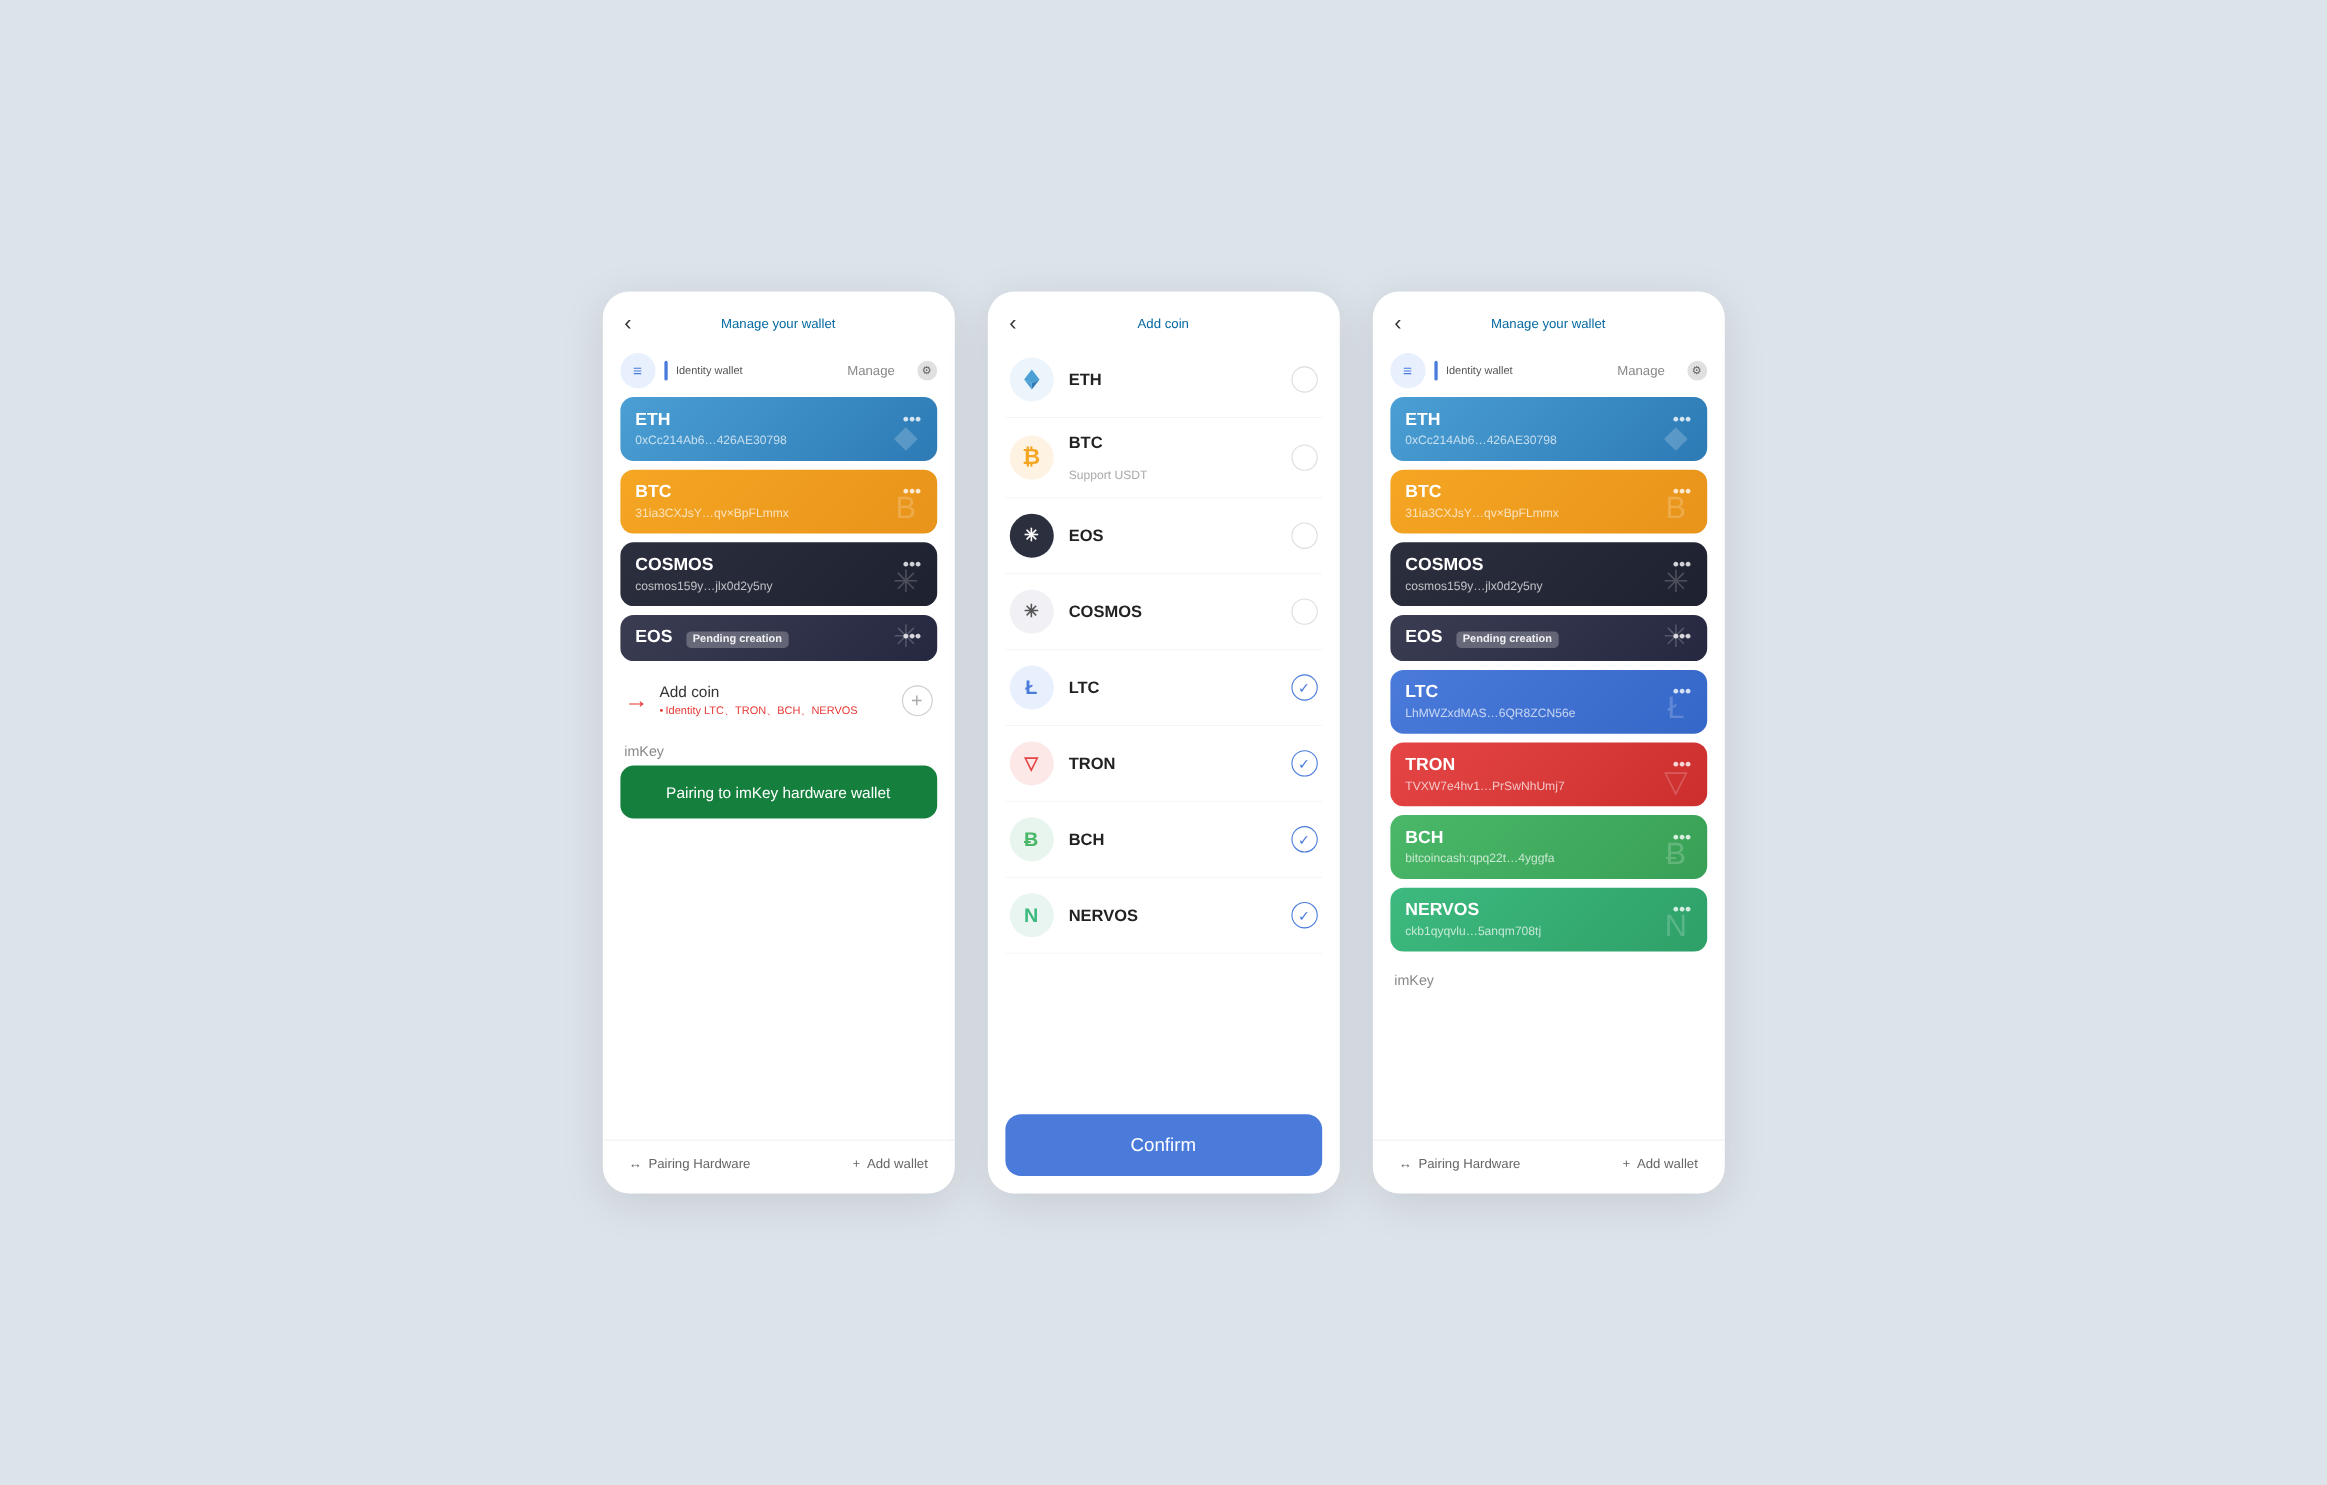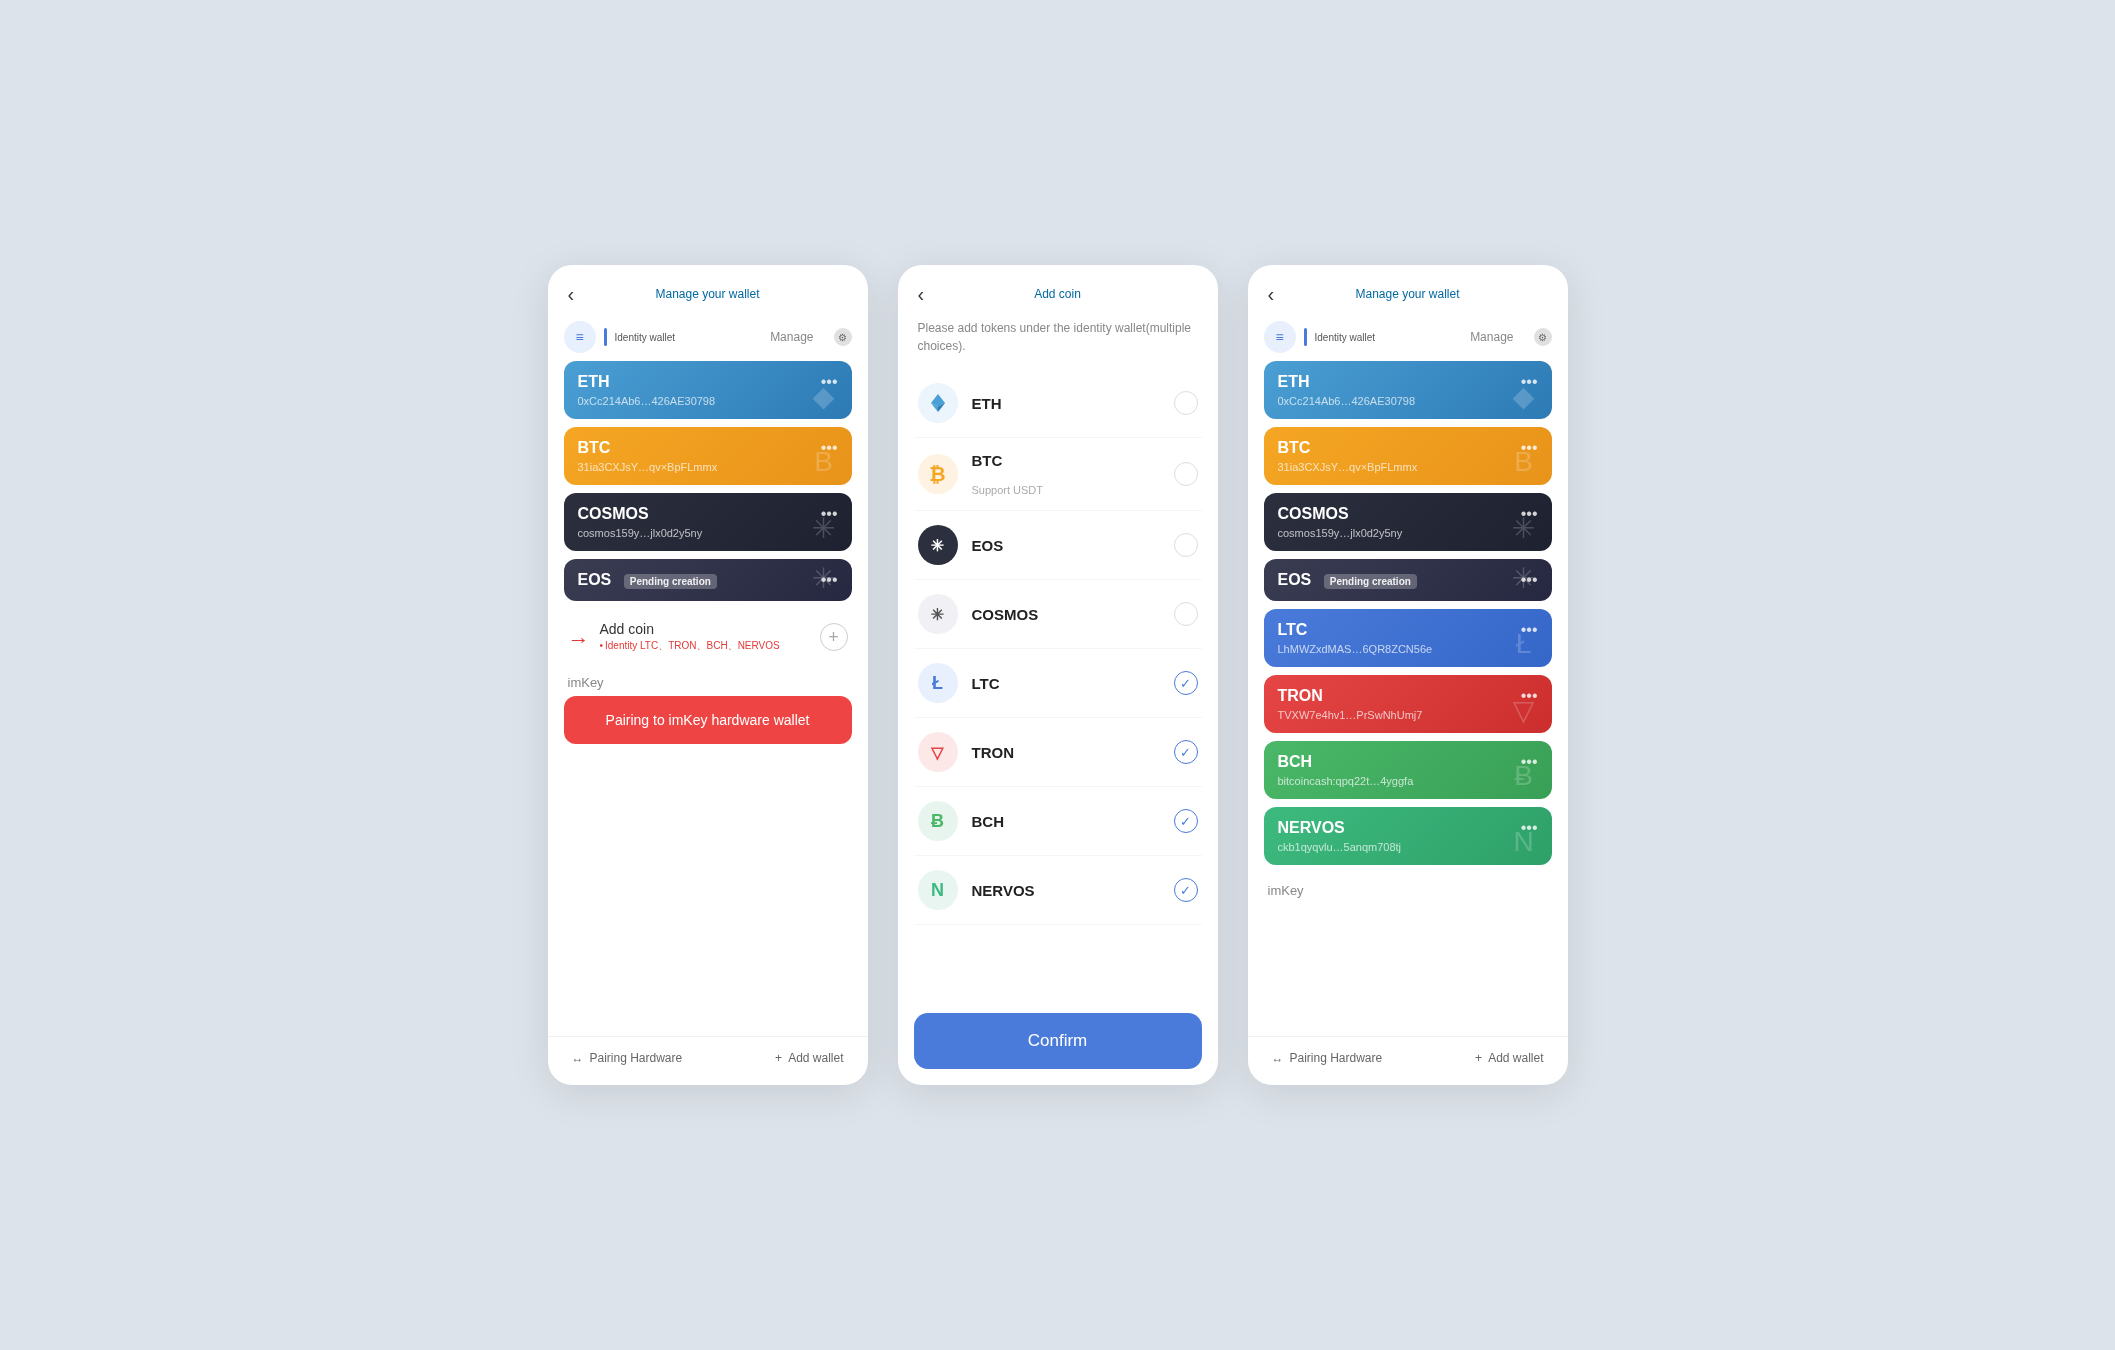--- a/index.html
+++ b/index.html
@@ -204,21 +204,21 @@
       color: #aaa;
       font-size: 18px;
       cursor: pointer;
     }
     .section-label {
       font-size: 13px;
       color: #888;
       padding: 10px 4px 6px;
     }
     .imkey-btn {
-      background: #ef4444;
+      background: #15803d;
       border-radius: 12px;
       color: #fff;
       font-size: 14px;
       font-weight: 500;
       padding: 16px;
       text-align: center;
       cursor: pointer;
       margin-bottom: 8px;
     }
     .screen-footer {
@@ -403,21 +403,20 @@
       </div>
     </div>
   </div>
 
   <div class="screen screen2">
     <div class="screen-header">
       <span class="back-btn">‹</span>
       <span class="title">Add coin</span>
     </div>
     <div class="screen-content">
-      <div class="add-coin-subtitle">Please add tokens under the identity wallet(multiple choices).</div>
 
       <div class="coin-list-item">
         <div class="coin-list-left">
           <div class="coin-list-icon icon-eth">
             <svg width="22" height="22" viewBox="0 0 22 22">
                 <polygon points="11,2 18,11 11,14.5 4,11" fill="#4a9fd4"></polygon>
                 <polygon points="11,14.5 18,11 11,20" fill="#2d7ab5"></polygon>
                 <polygon points="11,14.5 4,11 11,20" fill="#4a9fd4"></polygon>
               </svg>
           </div>

